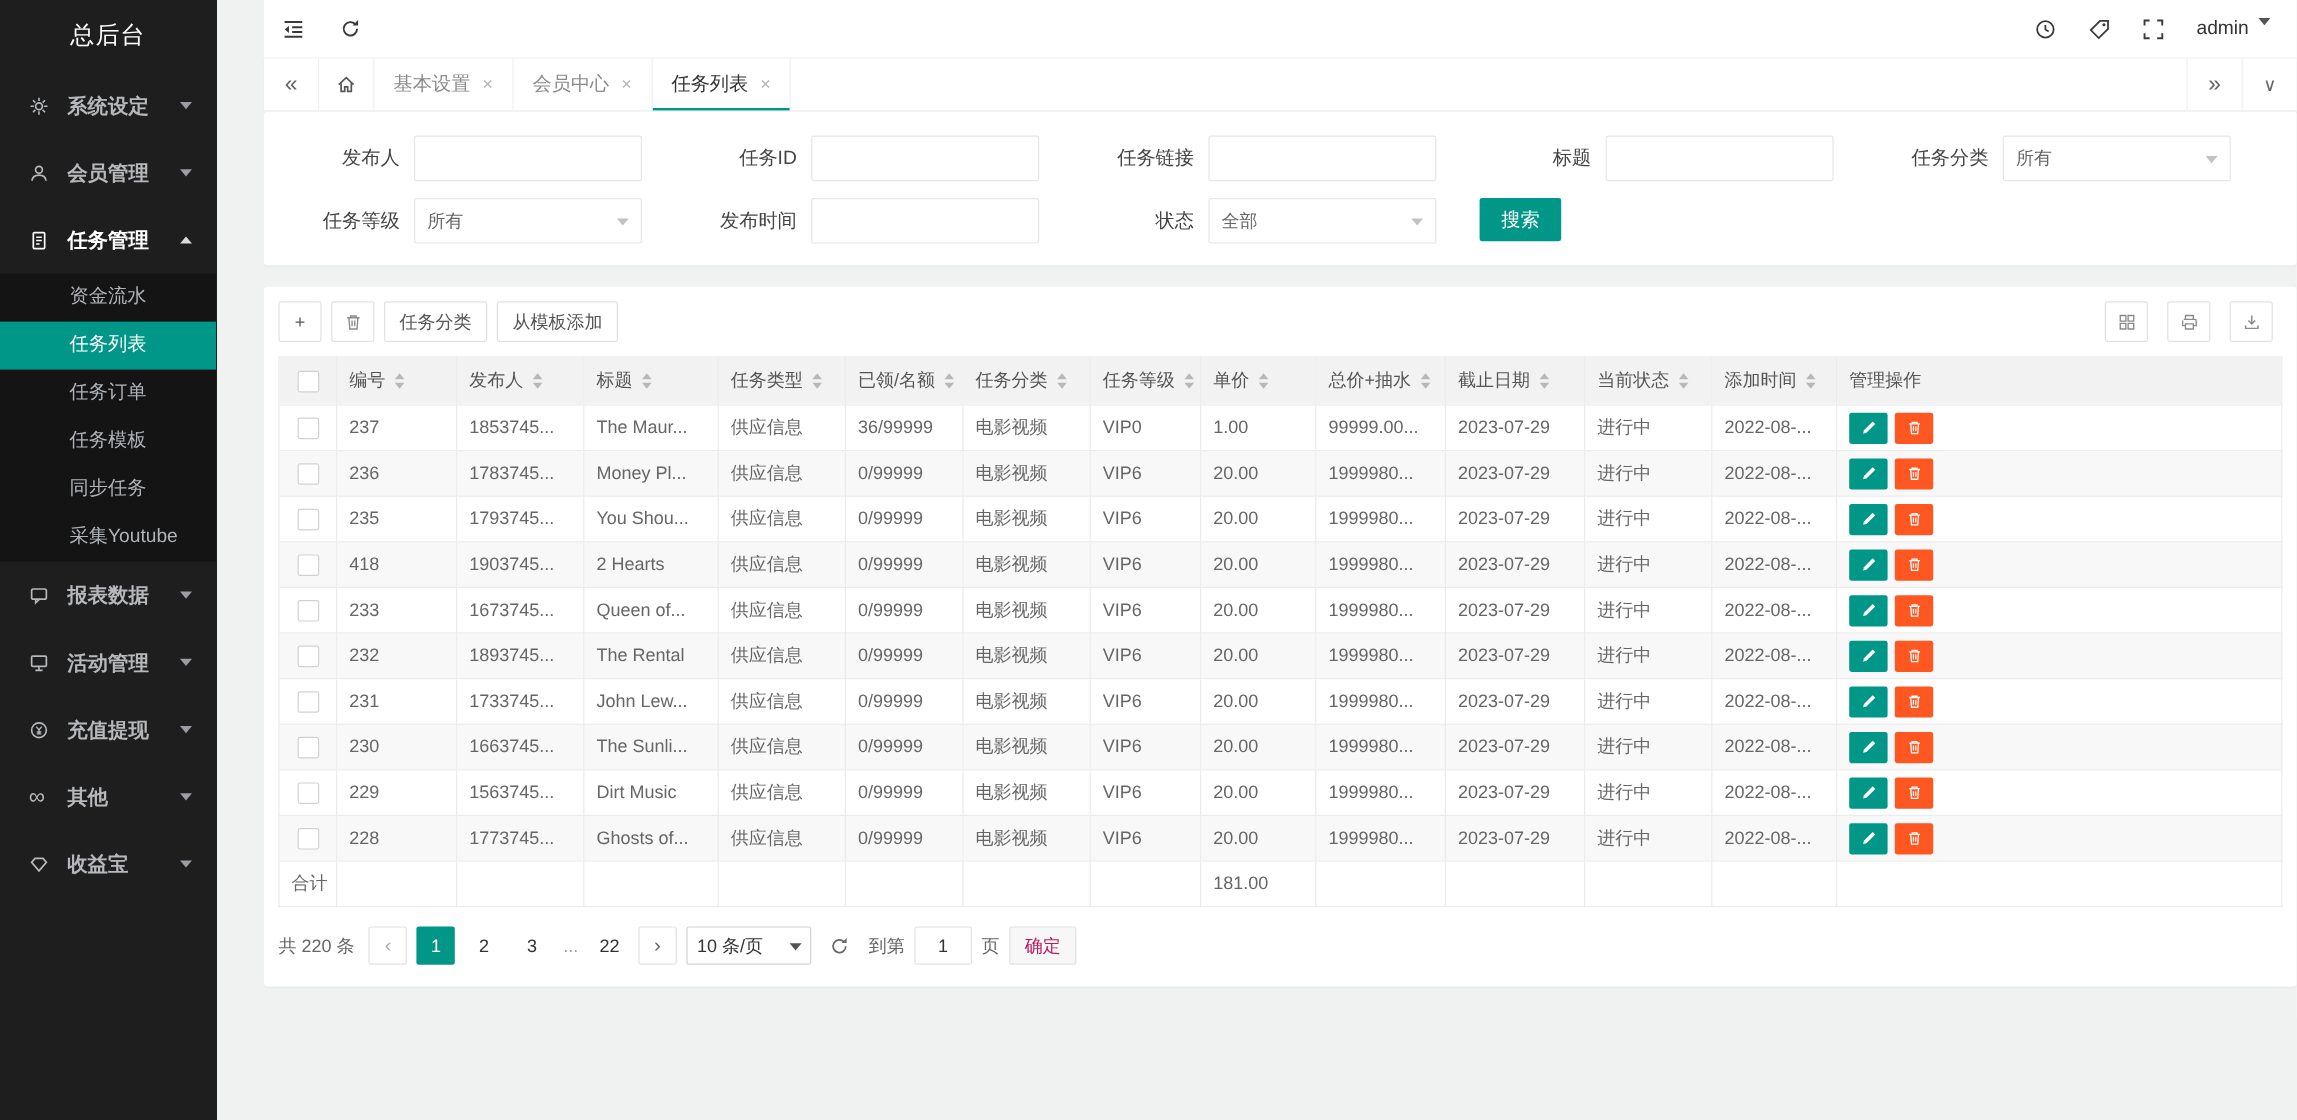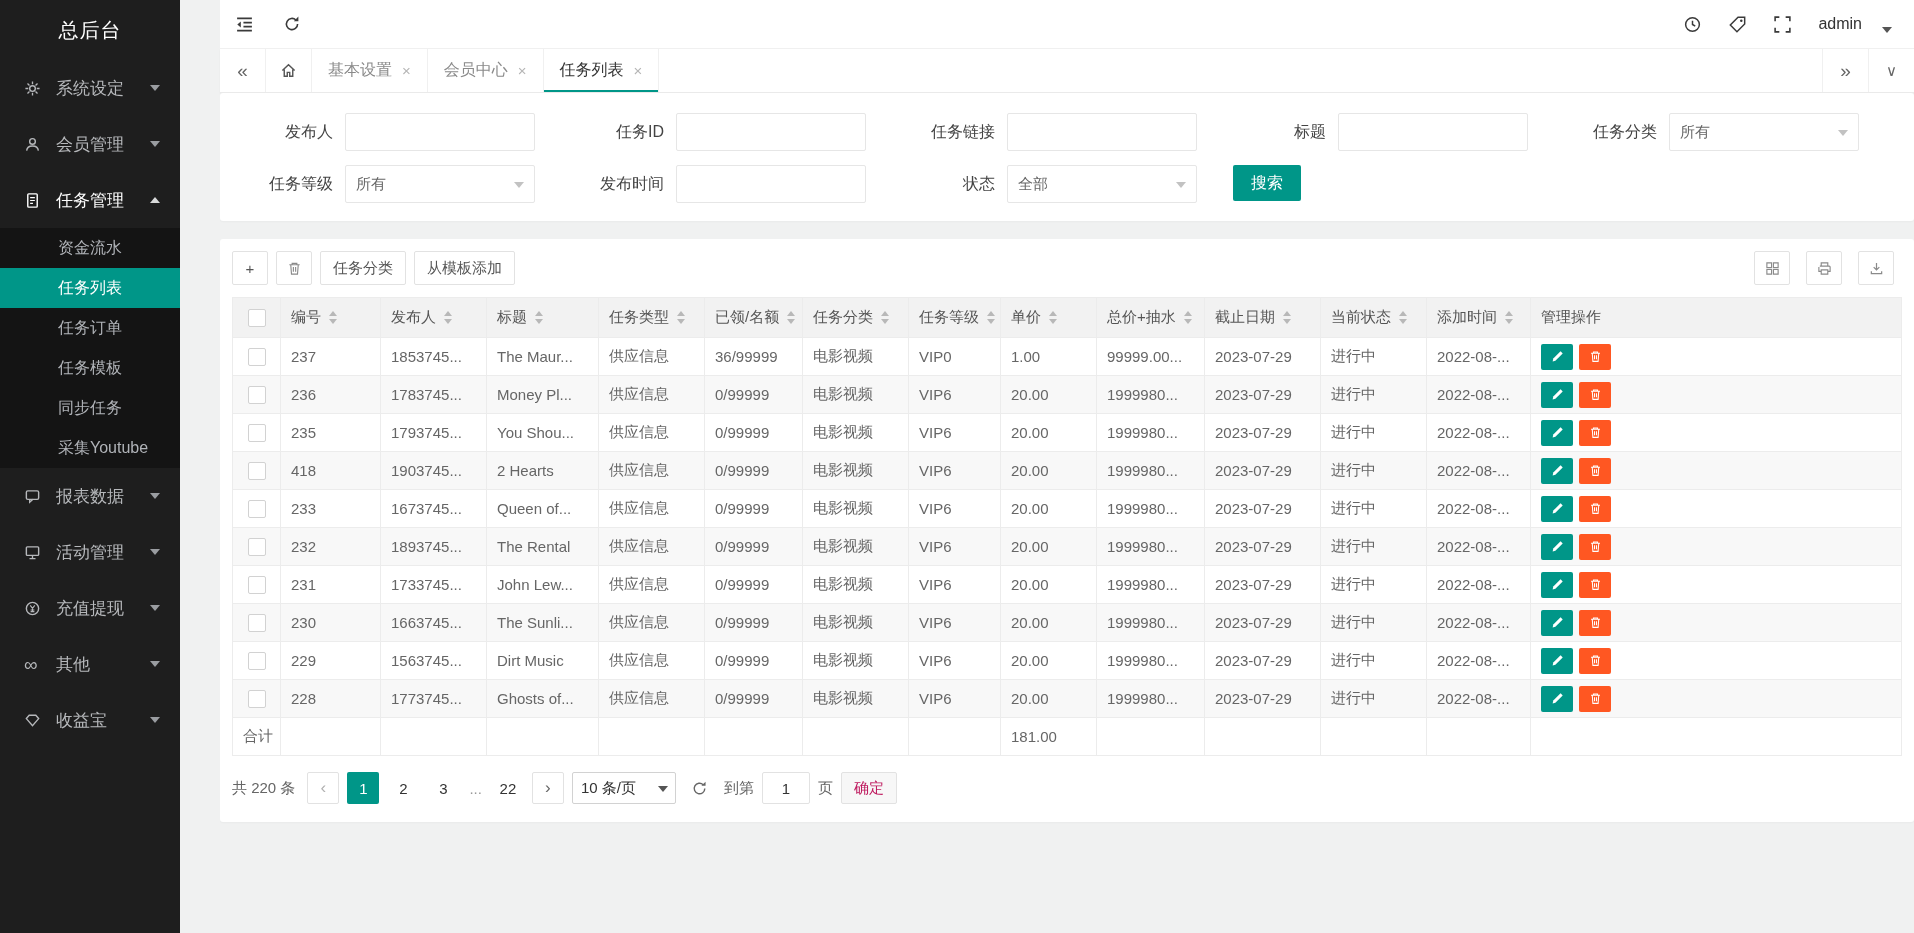--- a/index.html
+++ b/index.html
@@ -10,35 +10,35 @@
   }
   a { text-decoration: none; color: inherit; cursor: pointer; }
 
   
   .sidebar { position: fixed; left: 0; top: 0; width: 180px; height: 933px; background: #1e1e1e; z-index: 10; }
   .sidebar-title { height: 60px; line-height: 60px; text-align: center; color: #ffffff; font-size: 20px; letter-spacing: 1px; }
   .menu-item { height: 56px; display: flex; align-items: center; padding: 0 20px 0 24px; color: #b6b8bb; cursor: pointer; font-size: 17px; }
   .menu-item.open { color: #ffffff; }
   .mi-icon { width: 32px; display: inline-flex; align-items: center; color: inherit; flex: 0 0 32px; }
   .mi-icon svg { display: block; }
-  .mi-label { flex: 1; white-space: nowrap; overflow: hidden; }
+  .mi-label { flex: 1; white-space: nowrap; overflow: hidden; font-weight: bold; }
   .caret-down { width: 0; height: 0; border-left: 5px solid transparent; border-right: 5px solid transparent; border-top: 6px solid #9a9da1; }
   .caret-up { width: 0; height: 0; border-left: 5px solid transparent; border-right: 5px solid transparent; border-bottom: 6px solid #d8d9da; }
   .submenu { background: #141414; }
   .submenu-item { height: 40px; line-height: 40px; padding-left: 58px; color: #b0b3b8; font-size: 16px; cursor: pointer; white-space: nowrap; }
   .submenu-item.active { background: #009688; color: #ffffff; }
   .infin { font-size: 19px; line-height: 1; }
 
   
   .main { margin-left: 220px; }
 
   .topbar { height: 49px; background: #ffffff; border-bottom: 1px solid #f0f0f0; display: flex; align-items: center; }
   .topbar-icon { width: 48px; height: 48px; display: flex; align-items: center; justify-content: center; color: #3a3a3a; cursor: pointer; }
   .topbar-right { margin-left: auto; display: flex; align-items: center; padding-right: 22px; gap: 26px; }
-  .user-menu { display: flex; align-items: flex-end; gap: 20px; cursor: pointer; font-size: 16px; color: #333; }
+  .user-menu { display: flex; align-items: flex-start; gap: 8px; cursor: pointer; font-size: 16px; color: #333; }
 
   .tabbar { height: 44px; background: #ffffff; border-bottom: 1px solid #eaeaea; display: flex; align-items: stretch; box-shadow: 0 1px 2px rgba(0,0,0,.04); }
   .tab-ctrl { width: 46px; display: flex; align-items: center; justify-content: center; color: #666; border-right: 1px solid #f0f0f0; cursor: pointer; font-size: 19px; }
   .tab-ctrl.right { border-right: none; border-left: 1px solid #f0f0f0; }
   .tab-home { width: 46px; display: flex; align-items: center; justify-content: center; border-right: 1px solid #f0f0f0; color: #555; cursor: pointer; }
   .tab { display: flex; align-items: center; padding: 0 16px; border-right: 1px solid #f0f0f0; color: #8a8a8a; gap: 10px; position: relative; cursor: pointer; font-size: 16px; white-space: nowrap; }
   .tab.active { color: #333; }
   .tab.active::after { content: ""; position: absolute; left: 0; right: 0; bottom: 0; height: 2px; background: #009688; }
   .tab-close { color: #b5b5b5; font-size: 15px; }
   .tabbar-spacer { flex: 1; }

